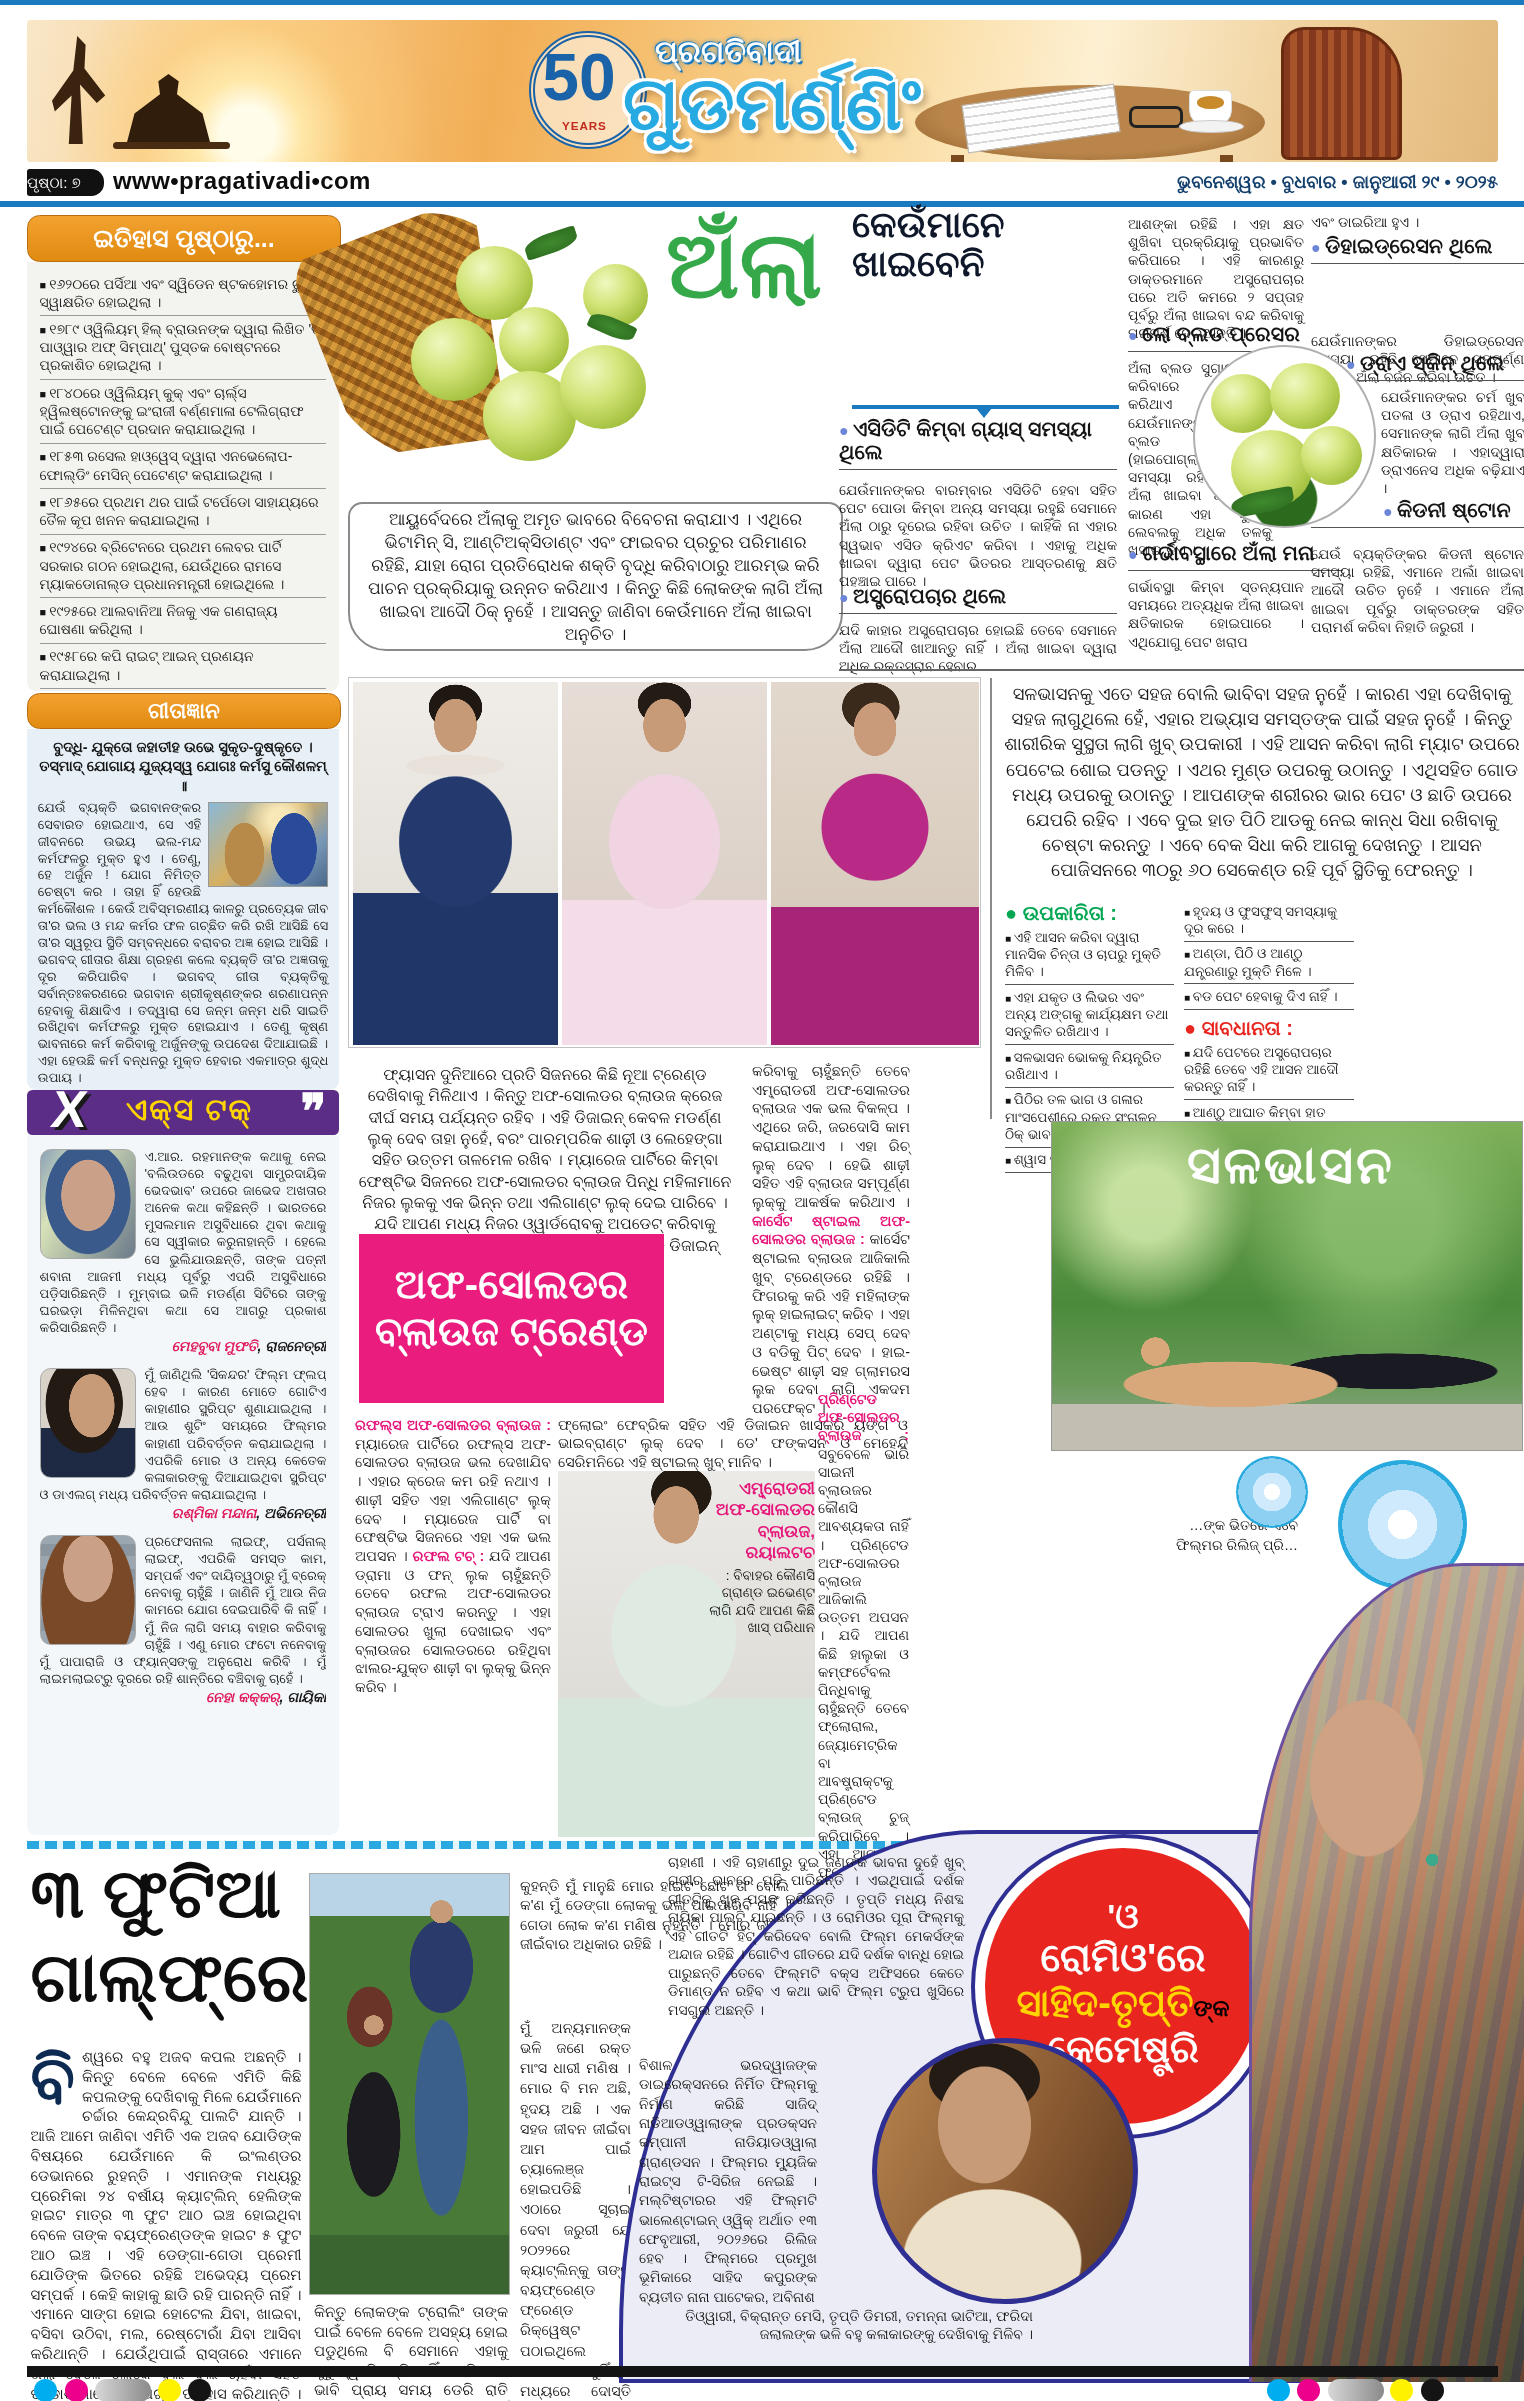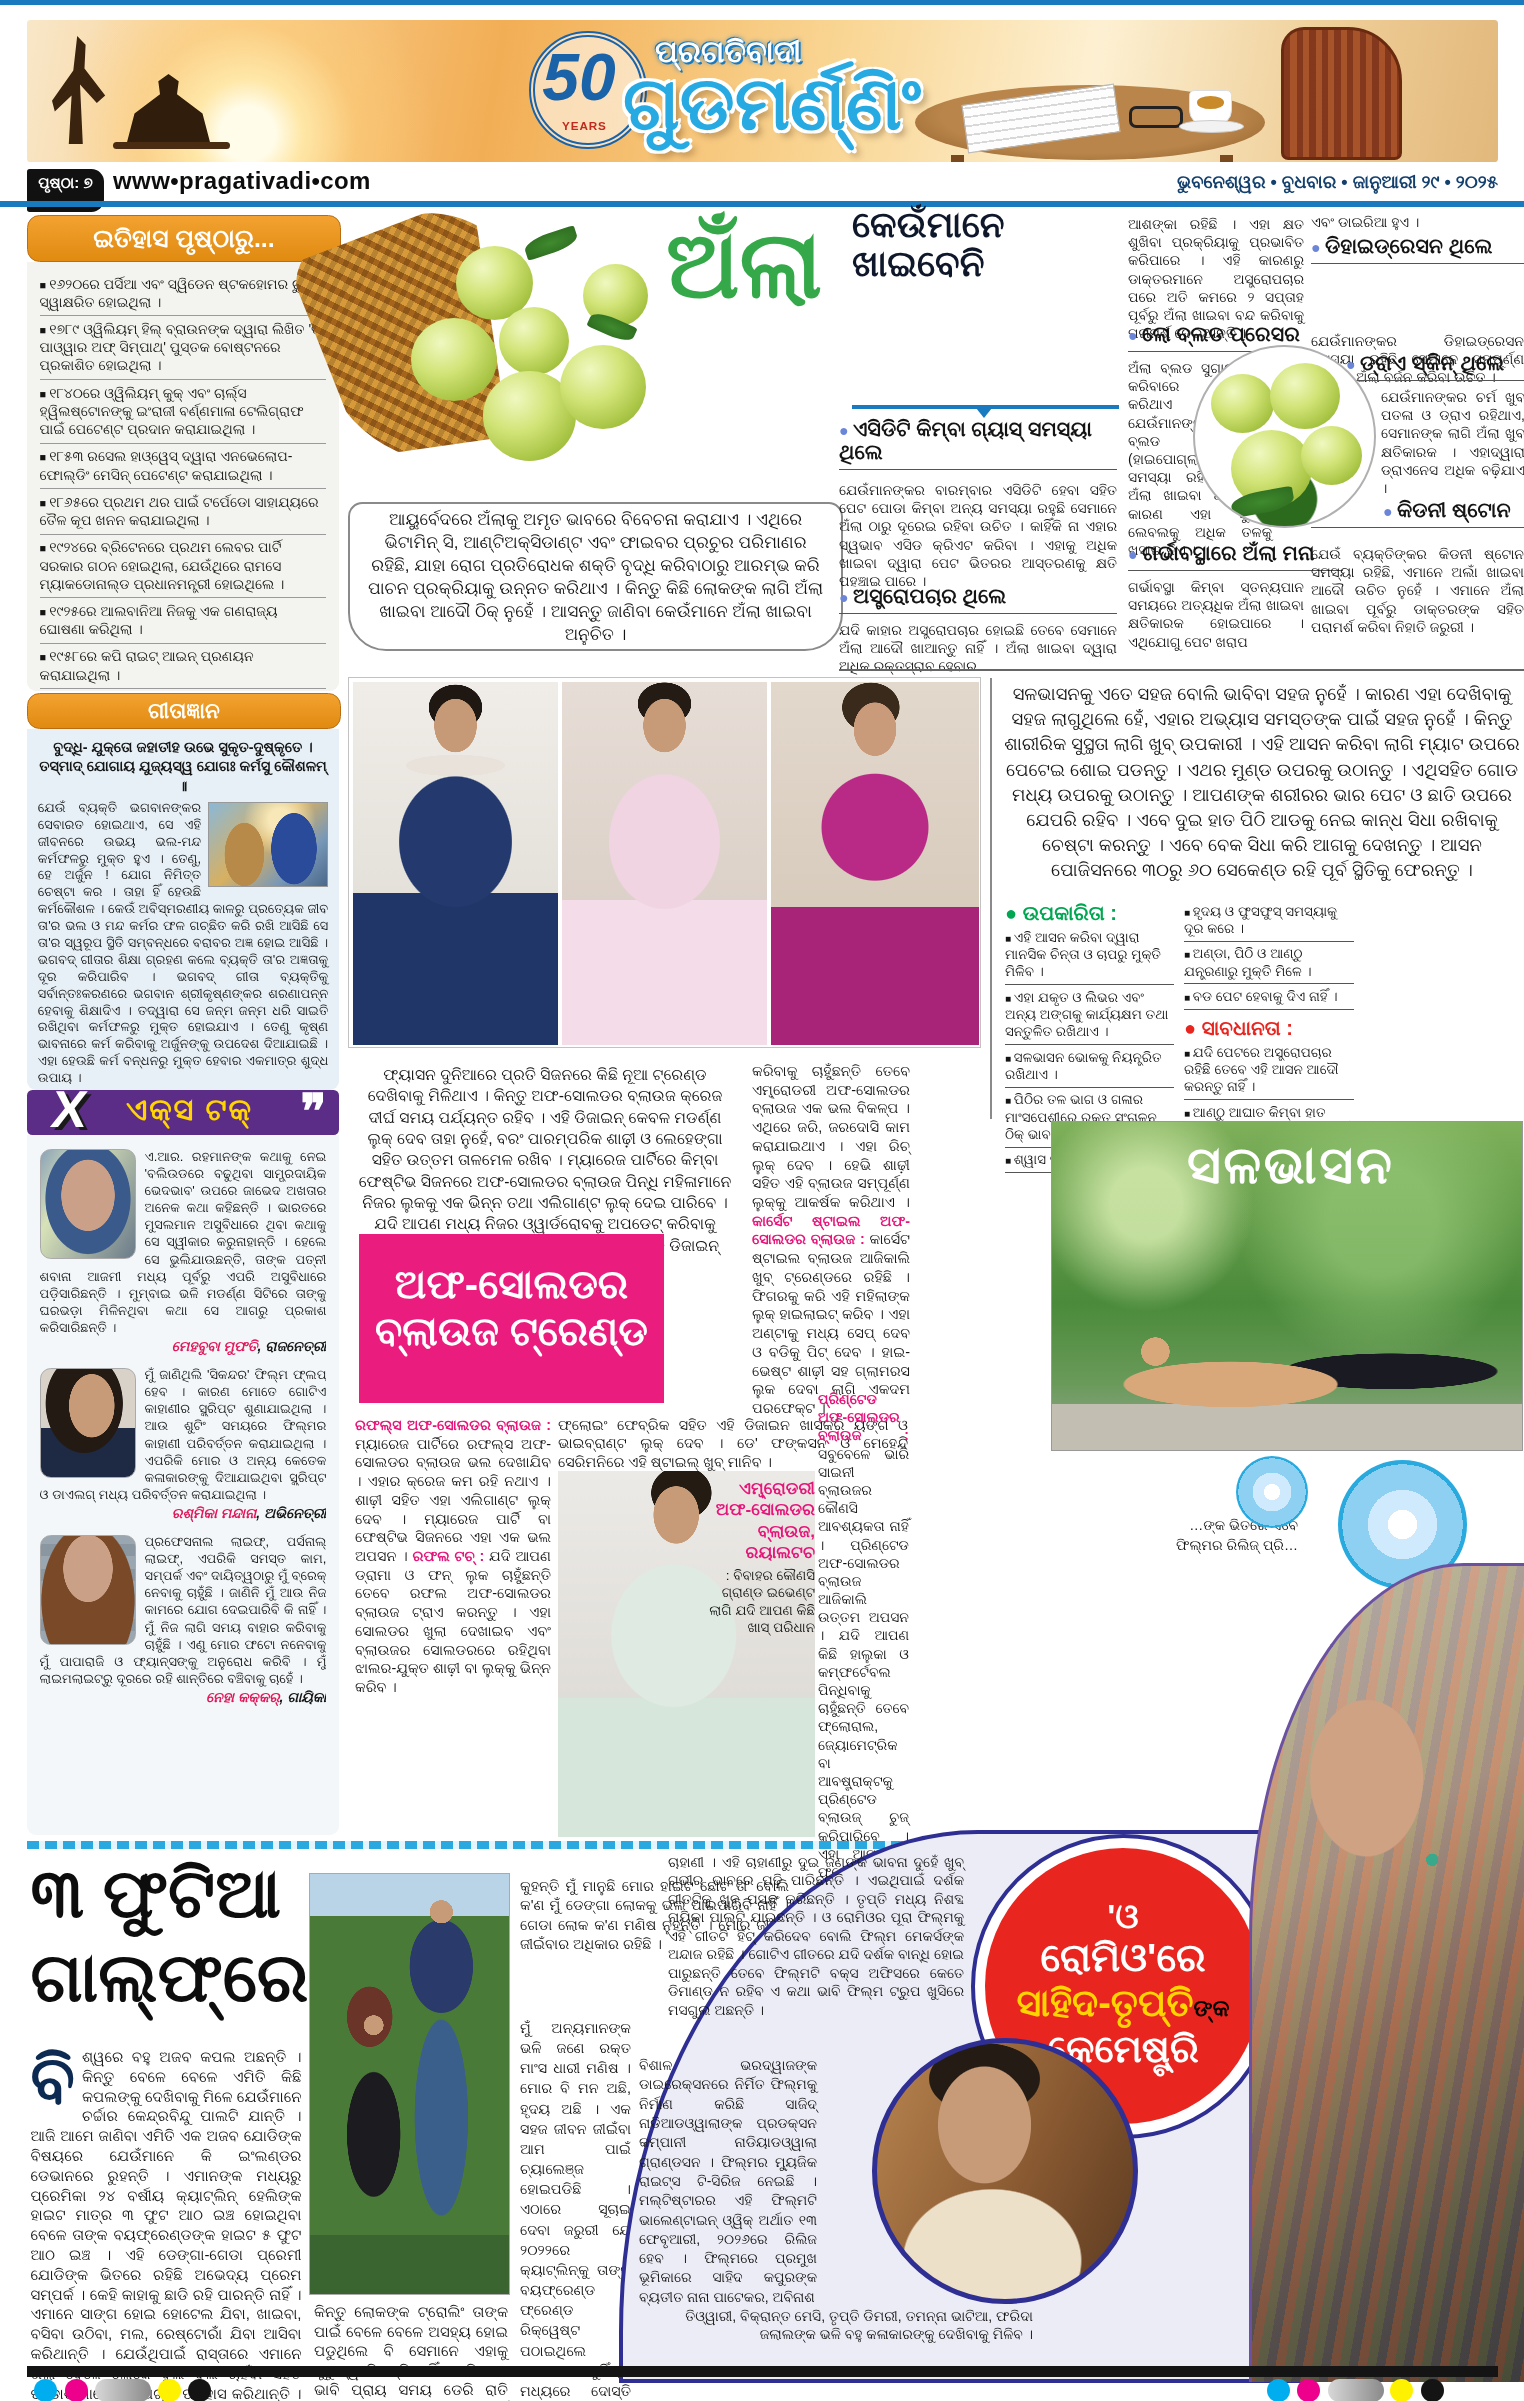--- a/index.html
+++ b/index.html
@@ -15,40 +15,40 @@
     background:
       radial-gradient(circle at 15% 80%, #fffce9 0 27px, rgba(255,233,170,.95) 54px, rgba(252,205,120,.55) 108px, rgba(252,205,120,0) 188px),
       linear-gradient(100deg,#f8e7c8 0%,#f9cf92 14%,#f2ae55 32%,#f9d694 55%,#fdf0d2 72%,#eecd96 88%,#e2b87c 100%);}
   .sil1{left:25px;top:16px;width:56px;height:108px;background:#3a230f;
         clip-path:polygon(45% 0,60% 8%,58% 30%,95% 55%,80% 62%,50% 45%,55% 100%,30% 100%,35% 55%,5% 70%,0 60%,38% 32%);}
   .sil2{left:99px;top:54px;width:85px;height:72px;background:#301d0c;
         clip-path:polygon(50% 0,62% 10%,60% 28%,90% 55%,100% 100%,0 100%,10% 55%,40% 28%,38% 10%);}
   .mat{left:86px;top:122px;width:117px;height:7.2px;background:#4a2c12;border-radius:3.6px;}
   .logo50{left:502px;top:10.8px;width:106px;height:106px;border-radius:50%;
           border:6.3px double #1a63a8;background:rgba(255,255,255,.55);}
-  .logo50 .five{position:absolute;left:7.2px;top:1.8px;font-size:66px;font-weight:bold;color:#1a63a8;font-style:italic;}
+  .logo50 .five{position:absolute;left:7.2px;top:1.8px;font-size:66px;font-weight:bold;color:#1a63a8;}
   .logo50 .years{position:absolute;left:27px;bottom:10.8px;font-size:11.7px;font-weight:bold;color:#c22a1e;letter-spacing:0.9px;}
   .brand{left:628px;top:14.4px;font-size:30.5px;font-weight:bold;color:#fff;
          text-shadow:1.8px 1.8px 0 #1a7ac0,-0.9px -0.9px 0 #1a7ac0,0 0 5.4px #1a7ac0;}
   .gmtitle{left:596px;top:47px;font-size:74px;font-weight:bold;color:#27a9e1;line-height:1;
          text-shadow:-2.7px -2.7px 0 #fff,2.7px -2.7px 0 #fff,-2.7px 2.7px 0 #fff,2.7px 2.7px 0 #fff,5.4px 6.3px 7.2px rgba(60,30,0,.35);}
   .table{left:888px;top:65px;width:350px;height:75px;border-radius:50%;
          background:radial-gradient(ellipse at 50% 40%,#b9854a 0 60%,#8a5a28 100%);}
   .tleg{top:135px;width:12.6px;height:23px;background:#7a4a1e;}
   .paper{left:937px;top:74px;width:152px;height:47px;background:repeating-linear-gradient(0deg,#fdfdfd 0 7.2px,#d8d8d8 7.2px 9px);transform:rotate(-8deg);border:0.9px solid #bbb;}
   .glasses{left:1102px;top:86px;width:48px;height:16px;border:3.6px solid #222;border-radius:7.2px;background:transparent;}
   .cup{left:1162px;top:70px;width:41px;height:34px;background:#fff;border-radius:5.4px 5.4px 16px 16px;border:1.8px solid #ddd;}
   .cup:after{content:"";position:absolute;left:7.2px;top:5.4px;width:27px;height:12.6px;border-radius:50%;background:#c98a2a;}
   .saucer{left:1152px;top:100px;width:63px;height:10.8px;background:#f2f2f2;border-radius:50%;border:0.9px solid #ccc;}
   .chair{left:1254px;top:7.2px;width:115px;height:127px;background:
          repeating-linear-gradient(90deg,rgba(120,40,16,.9) 0 6.3px,rgba(160,70,30,.9) 6.3px 12.6px);
          border-radius:23px 54px 7.2px 7.2px;border:3.6px solid #6a2a10;}
   
-  .pagetag{left:27px;top:169px;width:77px;height:43px;background:#111;color:#fff;border-radius:2.7px 12.6px 12.6px 2.7px;
-           font-size:15.2px;line-height:27px;text-align:center;font-weight:bold;}
+  .pagetag{left:27px;top:169px;width:77px;height:27px;background:#111;color:#fff;border-radius:2.7px 12.6px 12.6px 2.7px;
+           font-size:15.2px;line-height:27px;font-weight:normal;}
   .website{left:113px;top:167px;font-size:24px;font-weight:bold;letter-spacing:0.4px;color:#0d0d0d;}
   .dateline{left:978px;top:172px;width:520px;font-size:18px;font-weight:bold;color:#14406e;text-align:right;}
   
   .oban{background:linear-gradient(#f3a231,#e08a10);border:1.8px solid #b96d10;border-radius:12.6px;
         color:#fff;font-weight:bold;text-align:center;}
   .histban{left:27px;top:215px;width:312px;height:45px;font-size:25px;line-height:45px;}
   .gitaban{left:27px;top:693px;width:312px;height:34px;font-size:21.5px;line-height:34px;}
   .histbox{left:27px;top:262px;width:312px;height:429px;background:#f3f3ef;border-radius:0 0 9px 9px;
            padding:9px 12.6px;box-sizing:border-box;font-size:14px;line-height:1.3;}
   .hitem{border-bottom:0.9px solid #9a9a9a;padding:3.6px 0 4.5px;}

